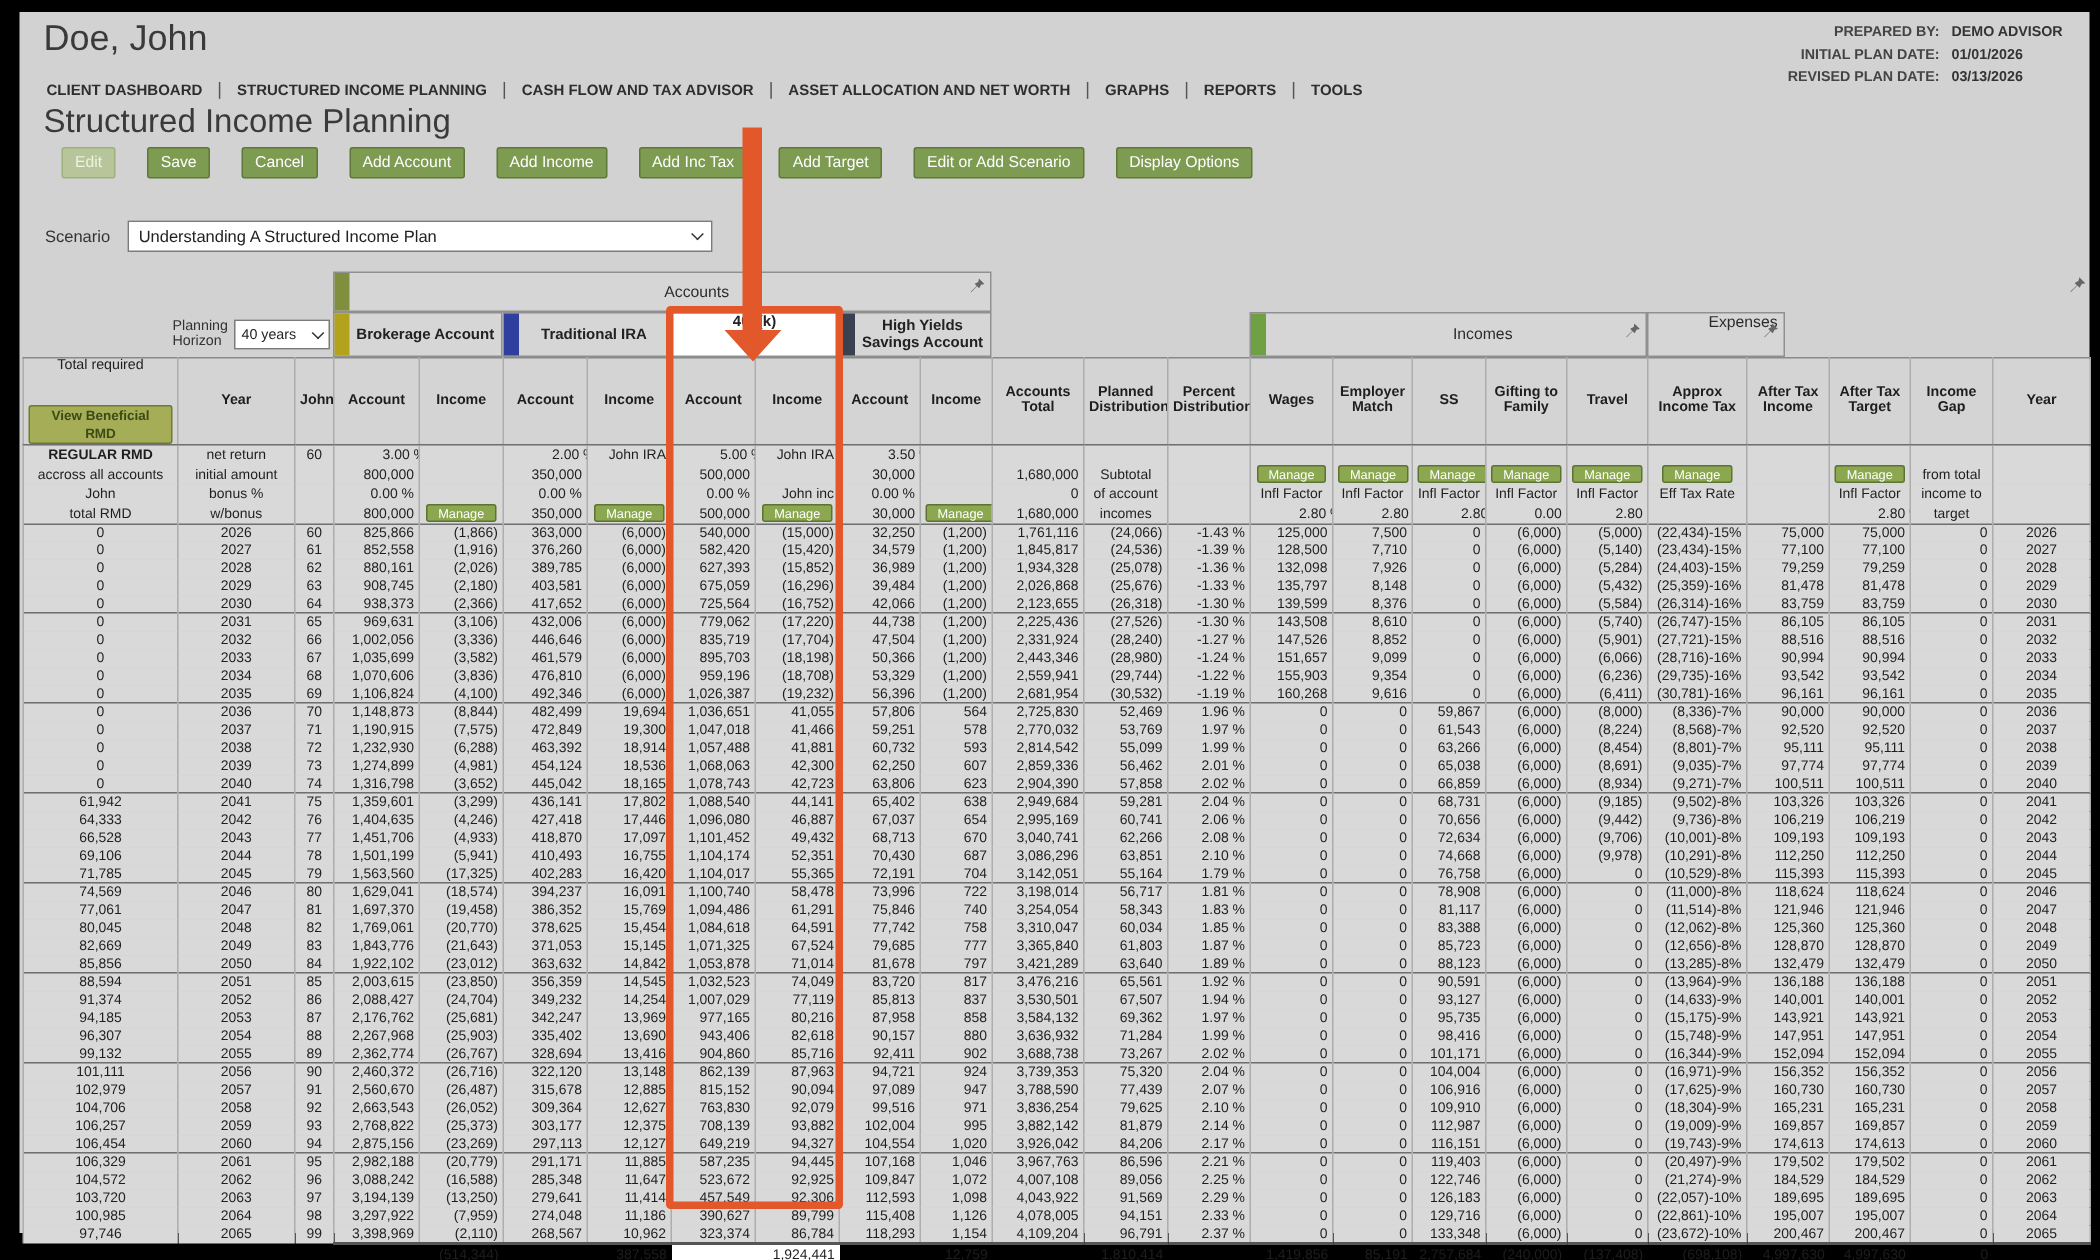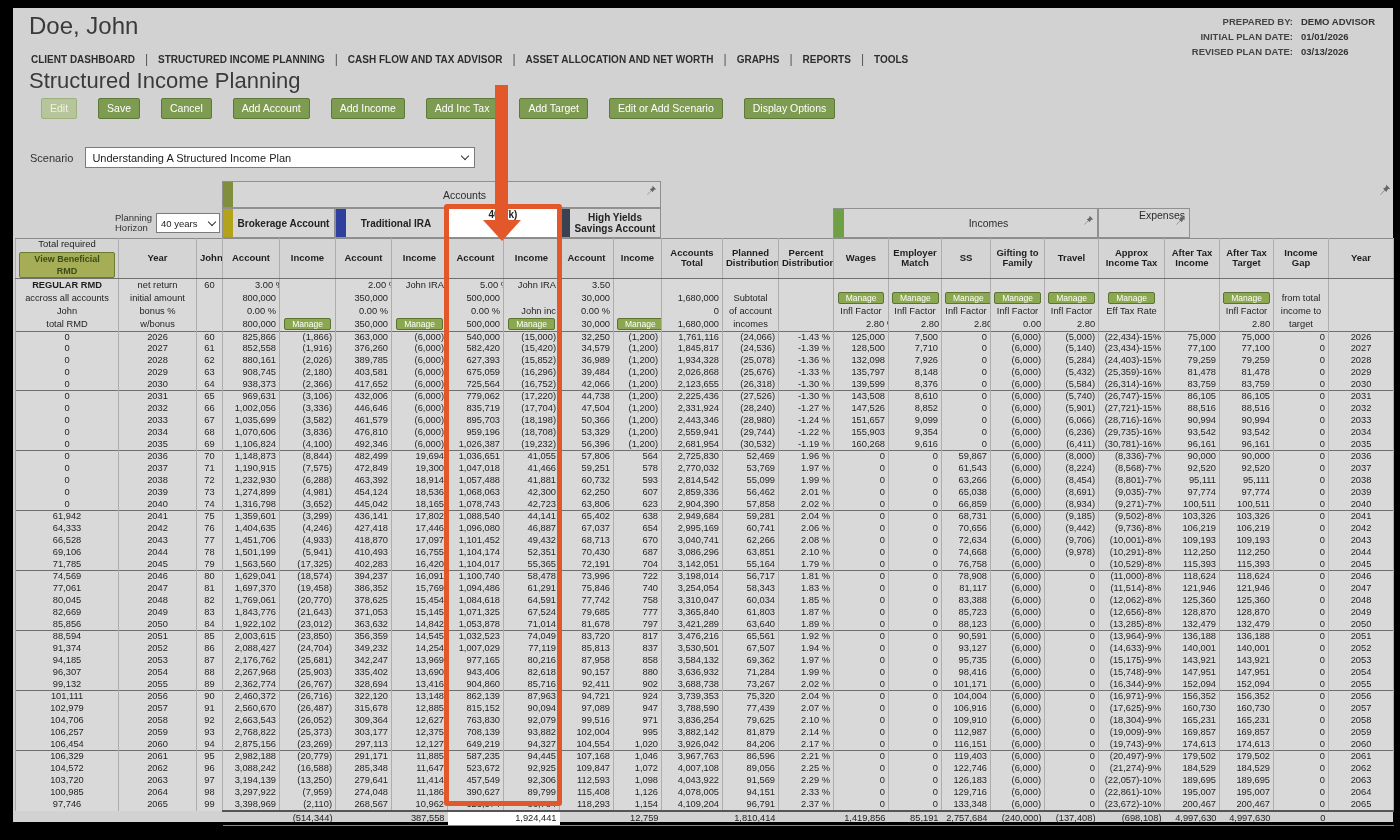--- a/index.html
+++ b/index.html
@@ -59,21 +59,21 @@
   #grid td.r { text-align:right; }
   #grid td.c { text-align:center; }
   #grid td.gl, #grid th.gl { border-left:1px solid #7b7b7b; }
   #grid tbody.data tr.grp td { border-top:1px solid #6f6f6f; }
   #grid tr.totals td { background:transparent; border-left:none; border-right:none;
     border-top:2px solid #555; border-bottom:1px solid #888; height:14px; line-height:13px; }
   #grid tr.totals td.nb { border-top:none; border-bottom:none; }
   #grid tr.totals td.white { background:#fff; }
   .lh-title { font-weight:normal; font-size:9.5px; }
   .vbr-btn { display:inline-block; background:#a5ad56; border:1px solid #6e7a30; color:#3c4b16;
-    font-weight:bold; font-size:9px; border-radius:2px; padding:0 6px; line-height:12px; margin-top:2px; cursor:pointer; }
+    font-weight:bold; font-size:9px; border-radius:2px; padding:0 6px; line-height:12px; margin-top:20px; cursor:pointer; }
   .manage { display:inline-block; background:#8ba74f; border:1px solid #5c7334; color:#fff;
     font-size:8.5px; border-radius:2px; padding:0 7px; line-height:10.5px; cursor:pointer; }
 
   
   #k401-box { position:absolute; left:431px; top:196px; width:118px; height:602px;
     border:5px solid #e2582a; border-radius:3px; z-index:8; pointer-events:none; }
   #arrow-bar { position:absolute; left:482px; top:77px; width:13px; height:136px; background:#e2582a; z-index:9; }
   #arrow-head { position:absolute; left:470px; top:212px; width:0; height:0; z-index:9;
     border-left:19px solid transparent; border-right:19px solid transparent; border-top:21px solid #e2582a; }
 </style>

